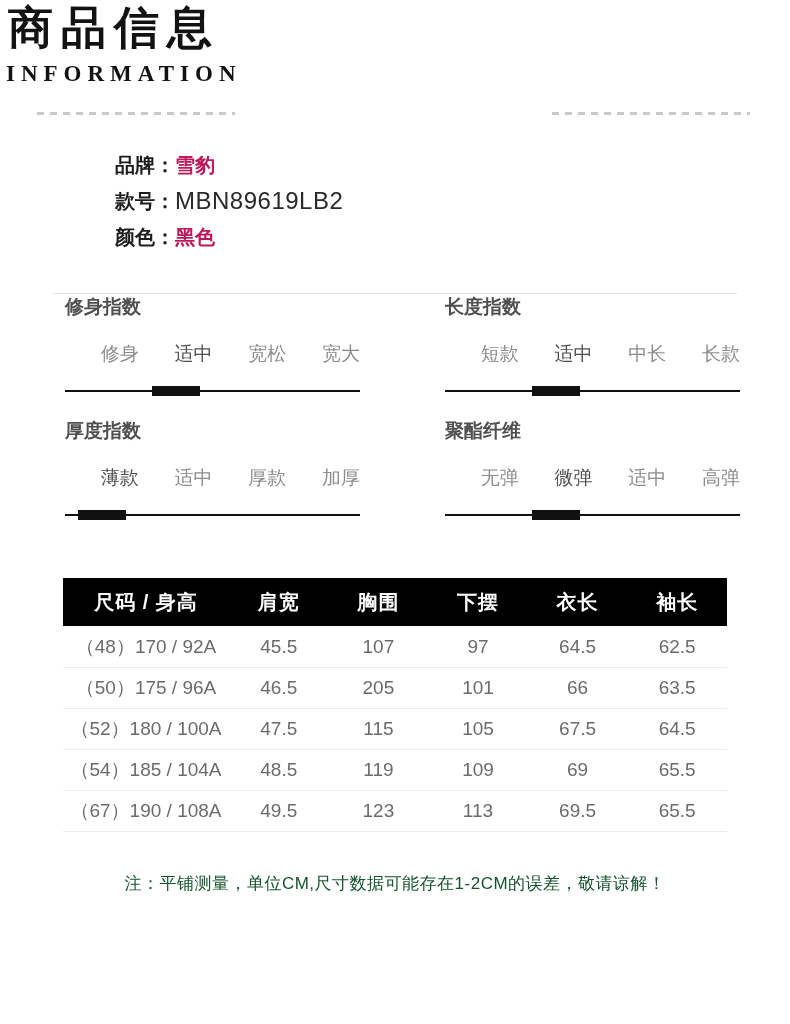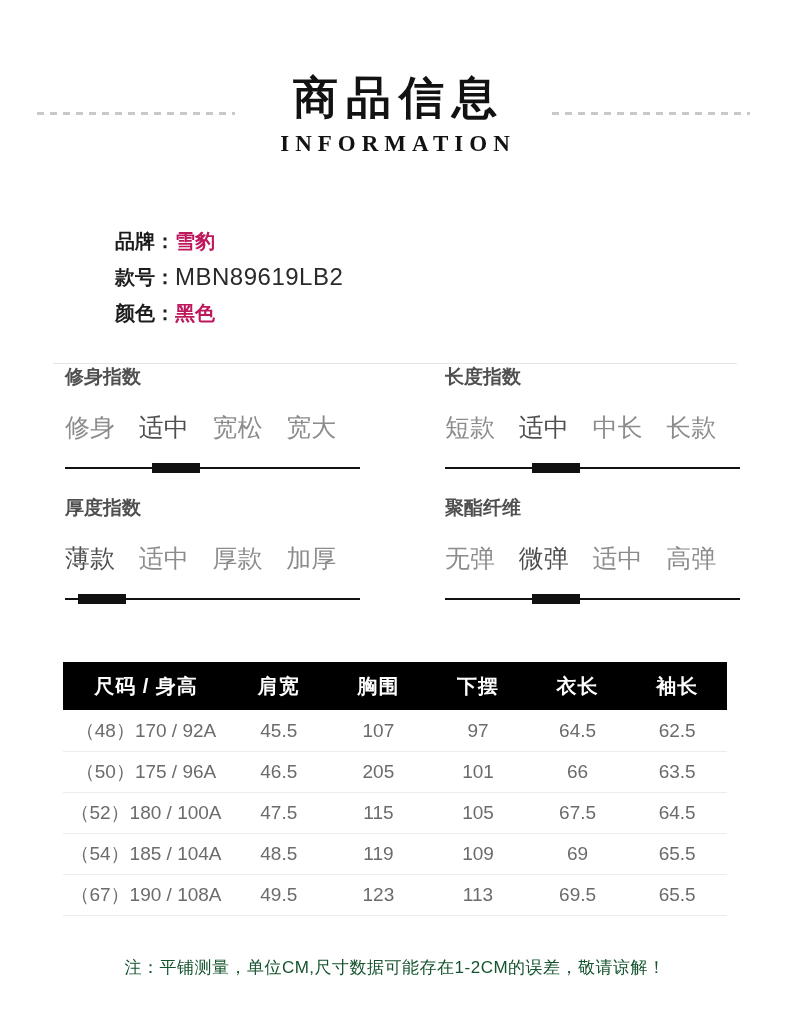--- a/index.html
+++ b/index.html
@@ -6,21 +6,21 @@
   html, body { background: #fff; }
   body {
     width: 790px; height: 1024px;
     font-family: "Liberation Sans", "DejaVu Sans", sans-serif;
     color: #222;
     overflow: hidden;
   }
   .page { position: relative; width: 790px; height: 1024px; background: #fff; }
 
   
-  .header { position: relative; padding-top: 70px; text-align: center; }
+  .header { position: relative; text-align: left; }
   .page-title {
     font-size: 45px; font-weight: 700; letter-spacing: 8px; text-indent: 8px;
     color: #121212; line-height: 1.25;
   }
   .page-subtitle {
     margin-top: 5px;
     font-family: "Liberation Serif", "DejaVu Serif", serif;
     font-size: 23px; font-weight: 700; letter-spacing: 6px; text-indent: 6px;
     color: #121212;
   }
@@ -29,42 +29,42 @@
     background: repeating-linear-gradient(90deg,
       var(--dashed-line, #c9c9c9) 0 7px, transparent 7px 13px);
   }
   .dash-left  { left: 37px; }
   .dash-right { right: 40px; }
 
   
   .info { display: flex; margin-top: 66px; }
   .info-col.left  { width: 478px; padding-left: 115px; }
   .info-col.right { flex: 1; }
-  .info-row { height: 36px; line-height: 24px; margin-bottom: 0; display: flex; align-items: center; }
+  .info-row { height: 36px; line-height: 24px; margin-bottom: 0; display: flex; }
   .info-label { font-size: 20px; font-weight: 700; color: #1c1c1c; white-space: nowrap; }
   .info-value { font-size: 20px; font-weight: 700; color: #be185d; white-space: nowrap; }
   .info-col.left .info-row:nth-child(2) .info-value {
     font-weight: 400; font-size: 24px; letter-spacing: 0.5px; color: #2a2a2a;
   }
 
   .divider { margin: 32px 53px 0 53px; border: none; border-top: 1px solid var(--divider, #e5e5e5); }
 
   
   .indices {
     padding: 0 50px 0 65px;
     display: grid;
     grid-template-columns: 295px 295px;
     column-gap: 85px;
     row-gap: 26px;
   }
   .idx-title { font-size: 19px; font-weight: 600; color: #4f4f4f; }
   .idx-options { display: flex; margin-top: 21px; }
   .idx-option {
-    width: 25%; text-align: left;
-    font-size: 25px; color: var(--option-text, #8c8c8c);
+    width: 25%; text-align: right;
+    font-size: 19px; color: var(--option-text, #8c8c8c);
   }
   .idx-option.selected { color: var(--option-selected-text, #4f4f4f); }
   .idx-scale {
     position: relative; margin-top: 23px; height: 2px;
     background: var(--selected-marker, #111);
   }
   .idx-marker {
     position: absolute; top: -4px; height: 10px; width: 48px;
     background: var(--selected-marker, #111);
   }

